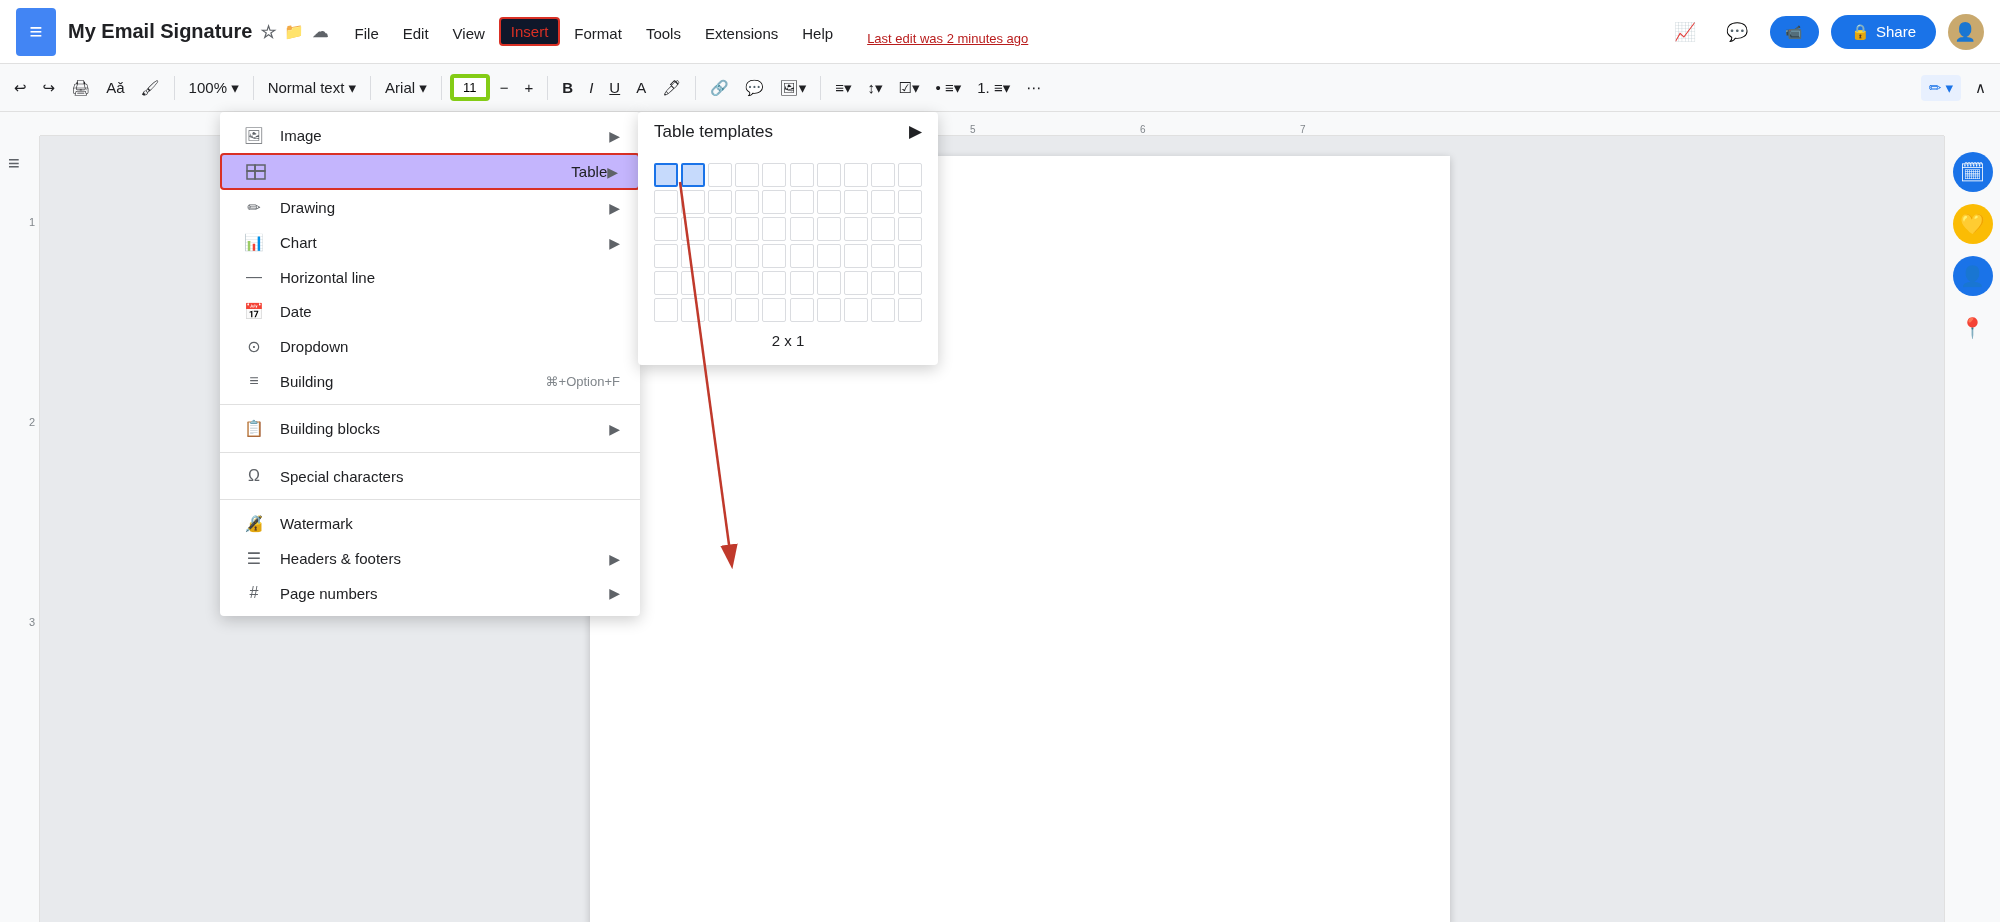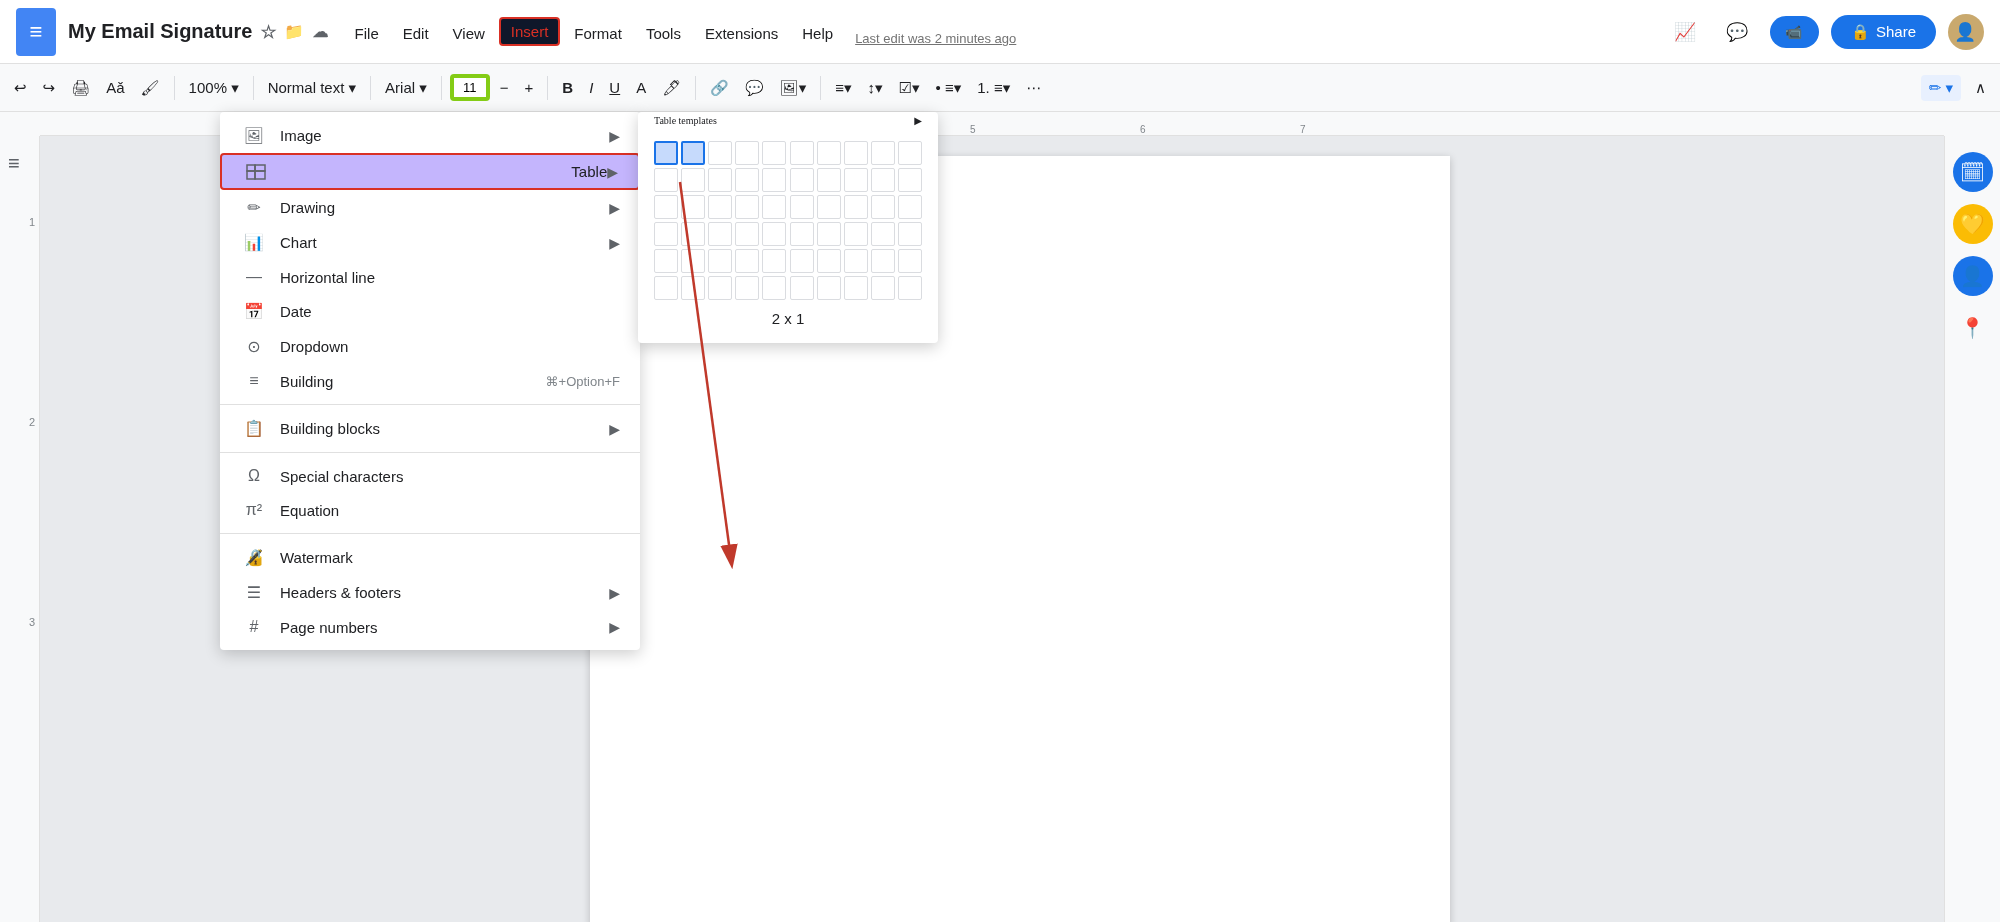--- a/index.html
+++ b/index.html
@@ -12,21 +12,21 @@
     }
     .doc-icon {
       width: 40px; height: 48px; background: #4285f4; border-radius: 4px;
       display: flex; align-items: center; justify-content: center; margin-right: 12px; flex-shrink: 0;
     }
     .doc-icon-inner { color: white; font-size: 22px; }
     .title-section { display: flex; flex-direction: column; font-weight: bold; }
     .menu-bar { display: flex; align-items: flex-end; gap: 4px; margin-left: 16px; }
     .menu-item { padding: 4px 10px; font-size: 15px; color: #202124; cursor: pointer; border-radius: 4px; }
     .menu-item.active { background: #0f172a; color: #d93025; border: 2px solid #d93025; border-radius: 4px; }
-    .last-edit { font-size: 13px; color: #737373; margin-left: 8px; text-decoration: underline; cursor: pointer; }
+    .last-edit { font-size: 13px; color: #b91c1c; margin-left: 20px; text-decoration: underline; cursor: pointer; }
     .title-right { margin-left: auto; display: flex; align-items: center; gap: 12px; }
     .icon-btn { width: 40px; height: 40px; border-radius: 50%; display: flex; align-items: center; justify-content: center; cursor: pointer; color: #5f6368; font-size: 18px; }
     .meet-btn { background: #1a73e8; color: white; border-radius: 20px; padding: 8px 16px; font-size: 14px; font-weight: 500; cursor: pointer; display: flex; align-items: center; gap: 6px; }
     .share-btn { background: #1a73e8; color: white; border-radius: 20px; padding: 8px 20px; font-size: 15px; font-weight: 500; cursor: pointer; display: flex; align-items: center; gap: 6px; }
     .avatar { width: 36px; height: 36px; border-radius: 50%; background: #bbb; overflow: hidden; cursor: pointer; }
 
     
     .toolbar {
       display: flex; align-items: center; height: 48px; background: #f8f9fa;
       padding: 0 8px; border-bottom: 1px solid #e0e0e0; gap: 4px; position: relative; z-index: 100;
@@ -87,21 +87,21 @@
     .table-highlight { background: #fce8e6; border: 2px solid #d93025; border-radius: 4px; }
 
     
     .table-submenu {
       position: absolute; left: 418px; top: 0;
       background: white; border-radius: 4px; box-shadow: 0 4px 16px rgba(0,0,0,0.2);
       width: 300px; z-index: 400;
     }
     .table-submenu-header {
       display: flex; align-items: center; justify-content: space-between;
-      padding: 3px 16px; font-size: 10px; color: #202124; cursor: pointer; font-family: Liberation Serif, serif;
+      padding: 9px 16px; font-size: 17px; color: #202124; cursor: pointer;
     }
     .table-grid-container { padding: 12px 16px 16px; }
     .table-grid {
       display: grid; grid-template-columns: repeat(10, 1fr); gap: 3px;
     }
     .grid-cell {
       width: 24px; height: 24px; border: 1px solid #dadce0; border-radius: 2px;
       background: white; cursor: pointer;
     }
     .grid-size-label { text-align: center; font-size: 15px; color: #202124; margin-top: 10px; }
@@ -293,24 +293,20 @@
       <span class="menu-row-arrow">▶</span>
     </div>
 
     <div class="menu-divider"></div>
 
     <div class="menu-row">
       <div class="menu-row-icon">Ω</div>
       <span class="menu-row-label">Special characters</span>
     </div>
 
-    <div class="menu-row">
-      <div class="menu-row-icon">π²</div>
-      <span class="menu-row-label">Equation</span>
-    </div>
 
     <div class="menu-divider"></div>
 
     <div class="menu-row">
       <div class="menu-row-icon">🔏</div>
       <span class="menu-row-label">Watermark</span>
     </div>
 
     <div class="menu-row">
       <div class="menu-row-icon">☰</div>

